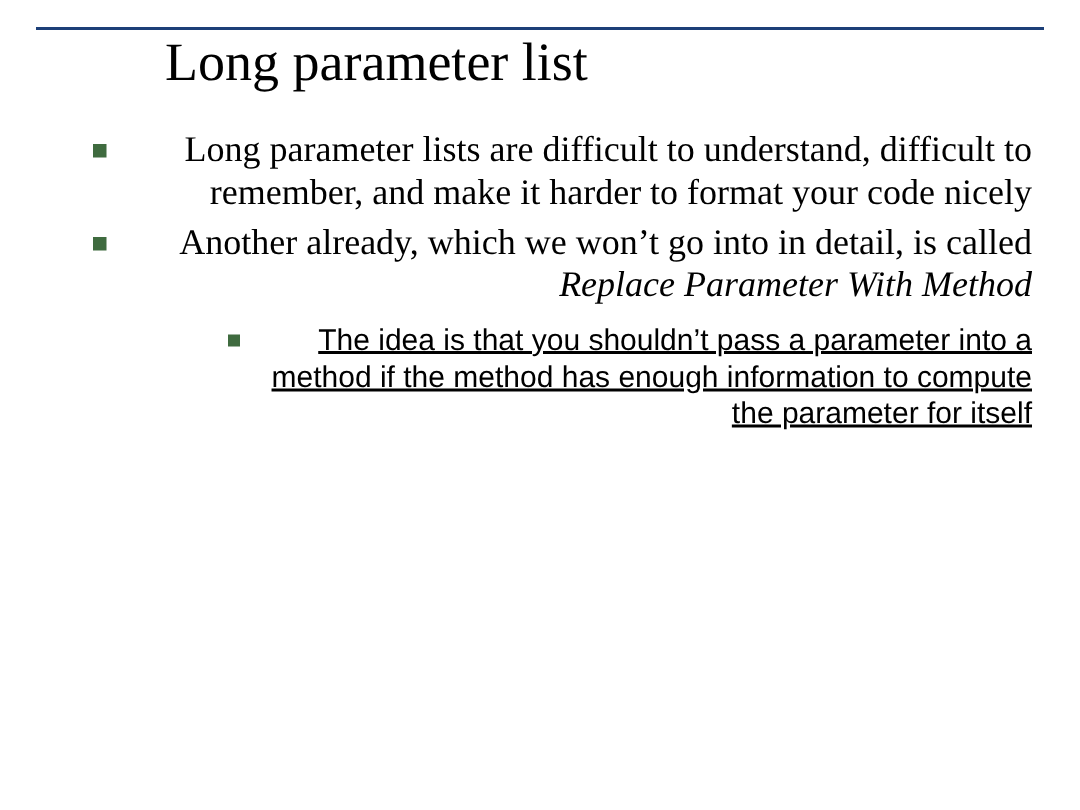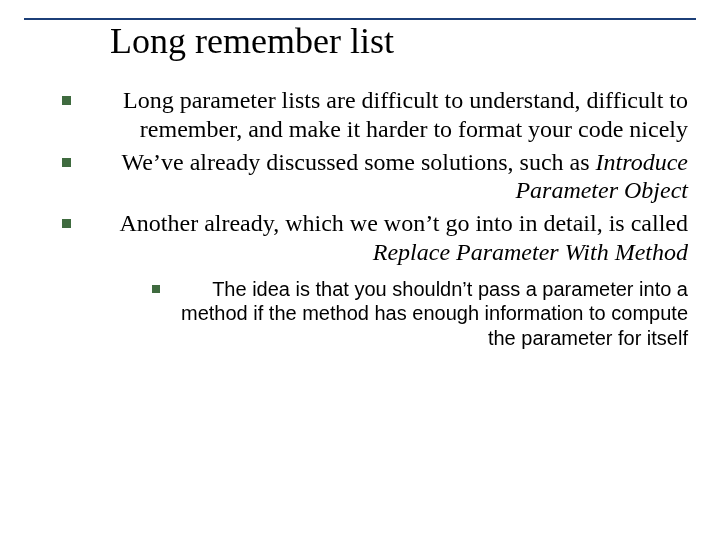--- a/index.html
+++ b/index.html
@@ -69,49 +69,47 @@
     list-style: none;
     padding: 0;
     margin: 10px 0 0 46px;
   }
   .lvl2 > li {
     position: relative;
     padding-left: 38px;
     font-family: Arial, Helvetica, sans-serif;
     font-size: 20px;
     line-height: 1.22;
+    text-decoration: underline;
   }
   .lvl2 > li::before {
     content: "";
     position: absolute;
     left: 10px;
     top: 8px;
     width: 8px;
     height: 8px;
     background: #3f6b3f;
   }
   .ital { font-style: italic; }
 </style>
 </head>
 <body>
 
 <div class="slide">
 
   <div class="title-wrap">
     <hr class="rule">
-    <h1 class="title">Long remember list</h1>
+    <h1 class="title">Long parameter list</h1>
   </div>
 
   <div class="body">
     <ul class="lvl1">
       <li>
         <span>Long parameter lists are difficult to understand, difficult to remember, and make it harder to format your code nicely</span><span class="ital"></span><span></span>
-      </li>
-      <li>
-        <span>We’ve already discussed some solutions, such as </span><span class="ital">Introduce Parameter Object</span><span></span>
       </li>
       <li>
         <span>Another already, which we won’t go into in detail, is called </span><span class="ital">Replace Parameter With Method</span><span></span>
         <ul class="lvl2">
           <li>
             <span>The idea is that you shouldn’t pass a parameter into a method if the method has enough information to compute the parameter for itself</span>
           </li>
         </ul>
       </li>
     </ul>

